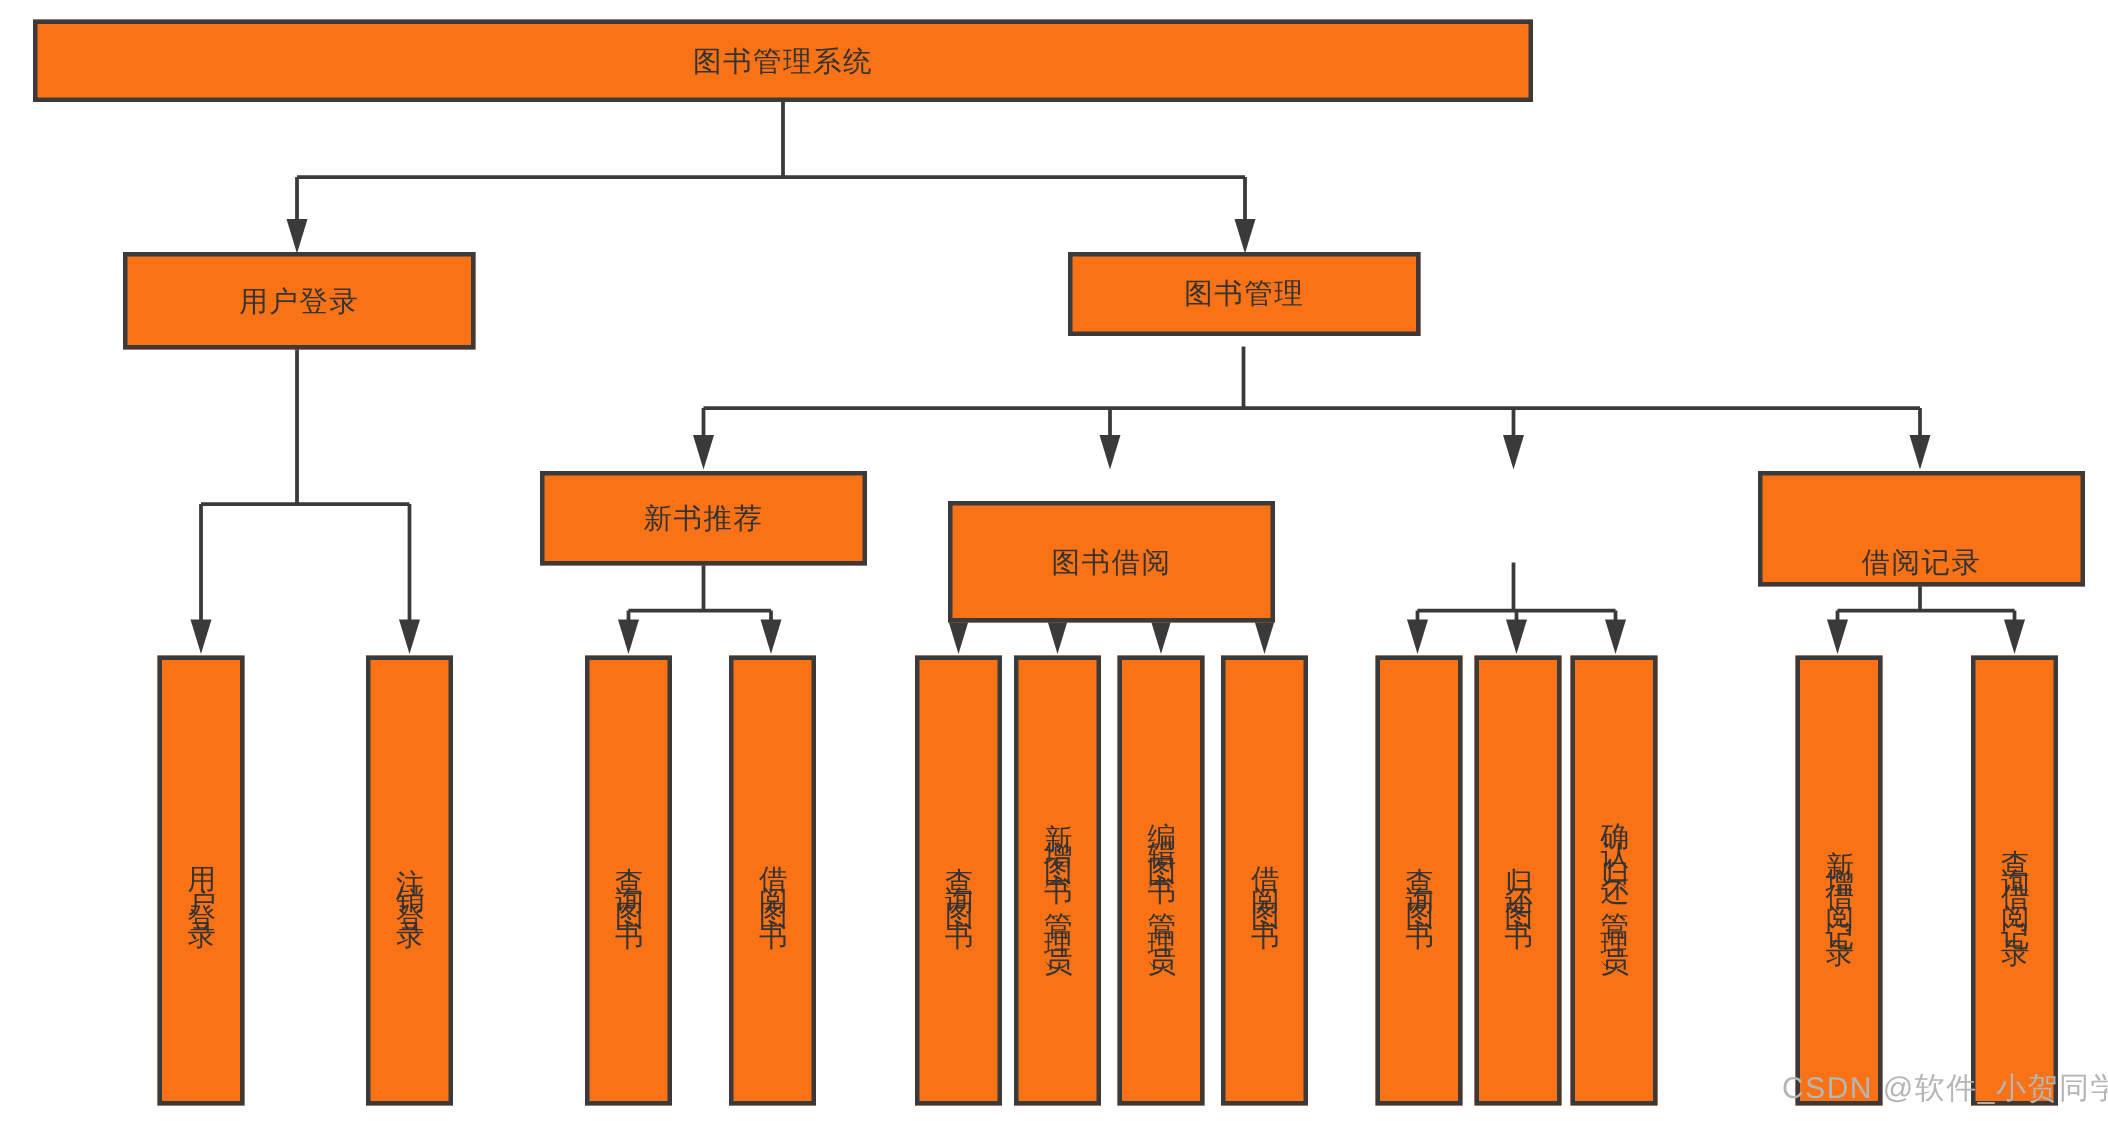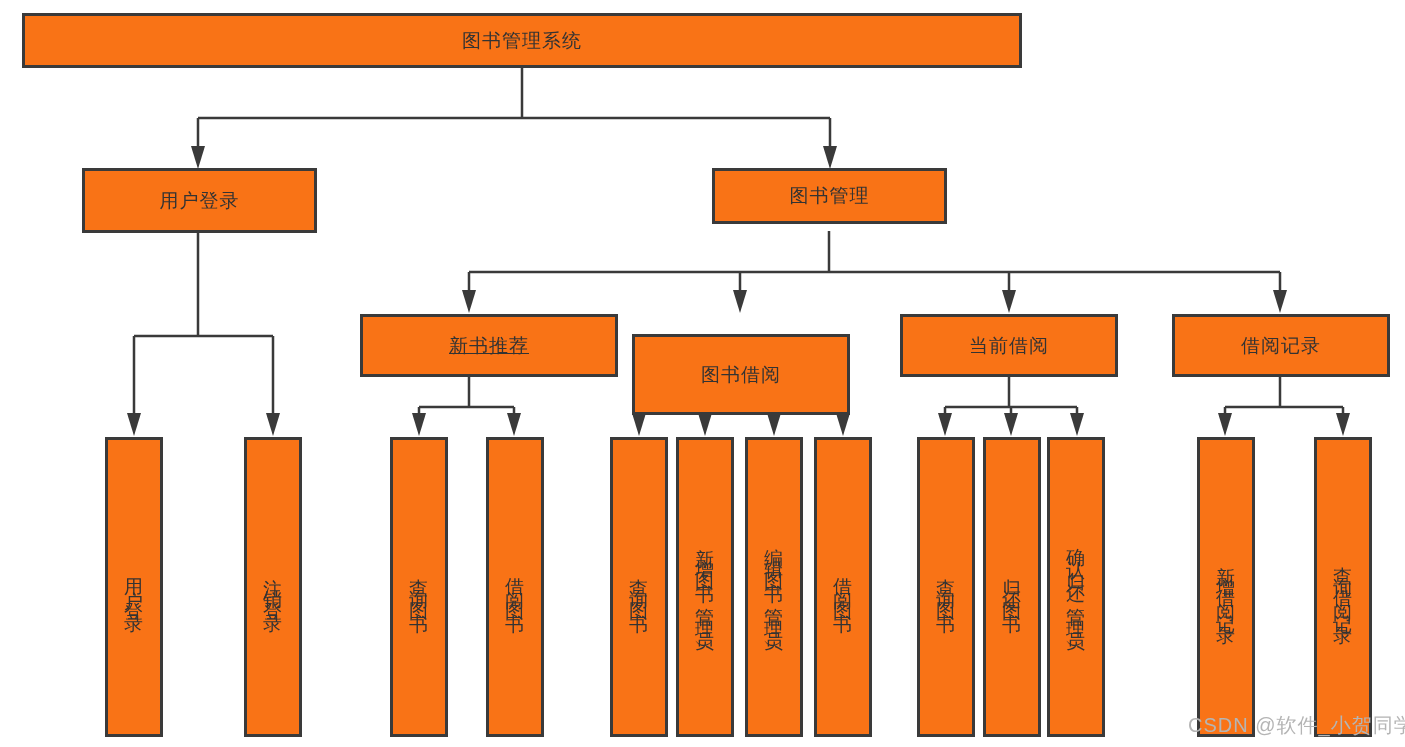--- a/index.html
+++ b/index.html
@@ -105,30 +105,27 @@
     <span class="label">图书管理系统</span>
   </div>
 
   <div class="box" style="left:82px; top:168px; width:235px; height:65px;">
     <span class="label">用户登录</span>
   </div>
   <div class="box" style="left:712px; top:168px; width:235px; height:56px;">
     <span class="label">图书管理</span>
   </div>
 
-  <div class="box" style="left:360px; top:314px; width:258px; height:63px;text-decoration:underline;">
+  <div class="box" style="left:360px; top:314px; width:218px; height:63px;">
     <span class="label">新书推荐</span>
   </div>
   <div class="box" style="left:632px; top:314px; width:218px; height:81px;margin-top:20px;">
     <span class="label">图书借阅</span>
   </div>
-  <div class="box" style="left:900px; top:314px; width:218px; height:63px;">
-    <span class="label">当前借阅</span>
-  </div>
-  <div class="box" style="left:1172px; top:314px; width:218px; height:63px;">
+  <div class="box" style="left:1172px; top:314px; width:218px; height:77px;align-items:flex-end;">
     <span class="label">借阅记录</span>
   </div>
 
   <div class="box leaf" style="left:105px; top:437px; width:58px; height:300px;">
     <span class="label">用户登录</span>
   </div>
   <div class="box leaf" style="left:244px; top:437px; width:58px; height:300px;">
     <span class="label">注销登录</span>
   </div>
 

